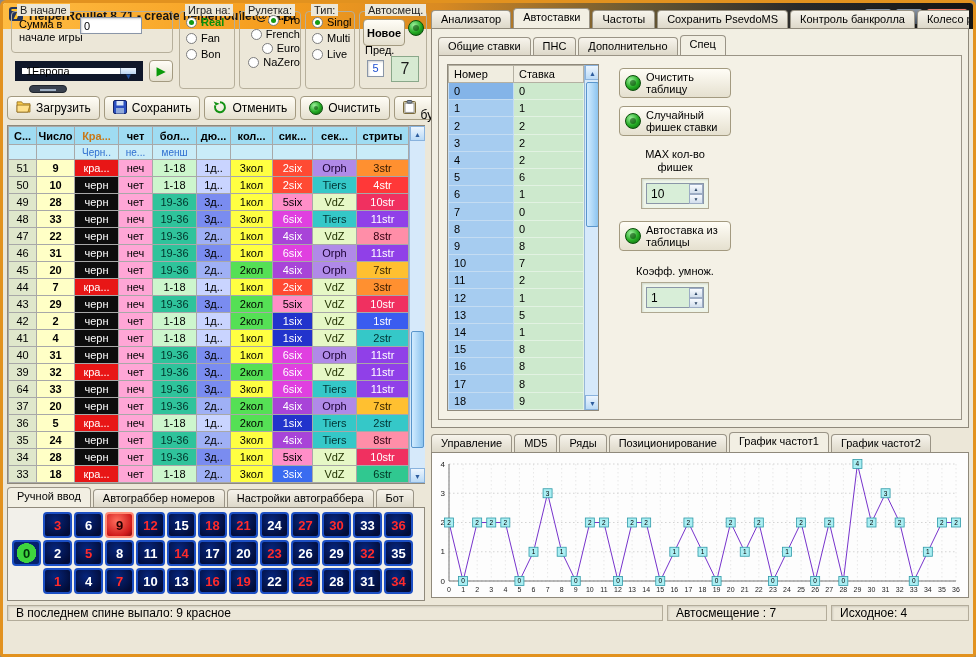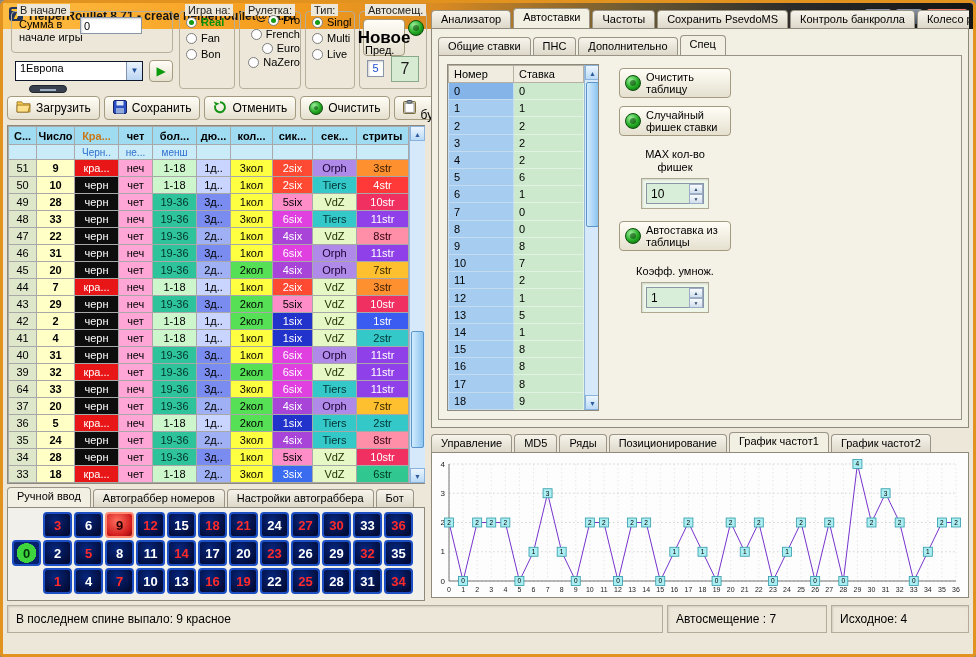--- a/index.html
+++ b/index.html
@@ -24,33 +24,33 @@
   .green-ball{width:16px;height:16px;border-radius:50%;border:1px solid #0a4d0a;flex:none;position:relative;
     background:radial-gradient(circle at 35% 30%,#9df09d,#23aa23 55%,#0b5c0b);}
   .green-ball::after{content:"";position:absolute;inset:4px;border-radius:50%;background:rgba(0,55,0,.5);}
   .btn{display:inline-flex;align-items:center;justify-content:center;gap:5px;border:1px solid #a39a80;border-radius:4px;
     background:linear-gradient(#fffdf6,#e5e0cf);font-size:12px;}
   
   .controls-area{position:absolute;left:4px;top:2px;width:422px;height:88px;}
   .g-start{left:4px;top:6px;width:162px;height:42px;}
   .sum-label{position:absolute;left:7px;top:6px;width:78px;font-size:11px;line-height:13px;}
   .sum-input{position:absolute;left:68px;top:5px;width:62px;height:17px;font-size:11px;padding:0 3px;}
-  .combo{position:absolute;left:8px;top:56px;width:128px;height:20px;display:flex;background:#fff;border:1px solid #0f172a;}
+  .combo{position:absolute;left:8px;top:56px;width:128px;height:20px;display:flex;align-items:center;background:#fff;border:7px solid #0f172a;}
   .combo-val{flex:1;font-size:11px;padding:0 4px;overflow:hidden;}
   .combo-btn{width:16px;height:100%;font-size:8px;line-height:18px;text-align:center;color:#1d4e9c;
     background:linear-gradient(#eaf3fd,#bcd6f2);border-left:1px solid #7f93ad;}
   .play-btn{position:absolute;left:142px;top:55px;width:24px;height:22px;color:#0a9a0a;font-size:12px;}
   .collapse-btn{position:absolute;left:22px;top:80px;width:38px;height:8px;border-radius:4px;background:#39414e;border:1px solid #20262e;}
   .collapse-btn::after{content:"";position:absolute;left:10px;right:10px;top:3px;height:2px;background:#9fb0c4;}
   .g-igra{left:172px;top:6px;width:56px;height:78px;}
   .g-rul{left:232px;top:6px;width:62px;height:78px;}
   .g-rul .radio{margin-top:2px;justify-content:flex-end;}
   .g-tip{left:298px;top:6px;width:50px;height:78px;}
   .g-auto{left:352px;top:6px;width:68px;height:78px;}
-  .new-btn{position:absolute;left:3px;top:7px;width:42px;height:37px;font-weight:bold;font-size:17px;}
+  .new-btn{position:absolute;left:3px;top:7px;width:42px;height:27px;font-weight:bold;font-size:11px;}
   .g-auto .green-ball{position:absolute;left:48px;top:8px;}
   .prev-label{position:absolute;left:5px;top:32px;font-size:11px;}
   .prev-box{position:absolute;left:7px;top:48px;width:17px;height:17px;font-size:11px;color:#1d4ed0;text-align:center;line-height:15px;}
   .cur-box{position:absolute;left:31px;top:44px;width:28px;height:26px;border:1px solid #8aa88a;background:#d7ead2;
     font-size:16px;text-align:center;line-height:24px;color:#1c1c1c;}
   
   .toolbar{position:absolute;left:4px;top:92px;width:420px;height:26px;display:flex;gap:4px;align-items:center;}
   .tb-btn{height:24px;padding:0 8px;}
   .tb-last{margin-left:auto;}
   
@@ -100,21 +100,21 @@
   .well{border:1px solid #aea891;background:#eef5e9;box-shadow:inset 1px 1px 2px rgba(0,0,0,.12);padding:4px;}
   .spinbox{display:flex;width:58px;height:21px;border:1px solid #8a96a8;background:#d8eed8;}
   .spin-val{flex:1;border:none;background:transparent;font-size:12px;padding:0 4px;width:100%;}
   .spin-arrows{width:14px;display:flex;flex-direction:column;flex:none;}
   .spin-arrows span{flex:1;border:1px solid #9cacc4;background:linear-gradient(#f8fbff,#d2dfec);
     font-size:5px;line-height:8px;text-align:center;color:#2e4868;}
   
   .rb-tabs{position:absolute;left:428px;top:429px;width:538px;height:20px;overflow:hidden;}
   .rb-panel{position:absolute;left:428px;top:449px;width:538px;height:146px;border:1px solid #8f897b;background:#fdfdfd;padding:3px;}
   
-  .statusbar{position:absolute;left:4px;right:4px;top:602px;height:28px;display:flex;gap:4px;}
+  .statusbar{position:absolute;left:4px;right:4px;top:602px;height:16px;display:flex;gap:4px;}
   .status-cell{border:1px solid #b3ac9a;box-shadow:inset 1px 1px 2px rgba(0,0,0,.12);background:#ece7d8;
     display:flex;align-items:center;padding:0 8px;font-size:12px;white-space:nowrap;}
   .st-left{flex:1;}
   .st-a{width:160px;}
   .st-b{width:138px;}
 </style>
 </head>
 <body>
 
 <div class="window">

